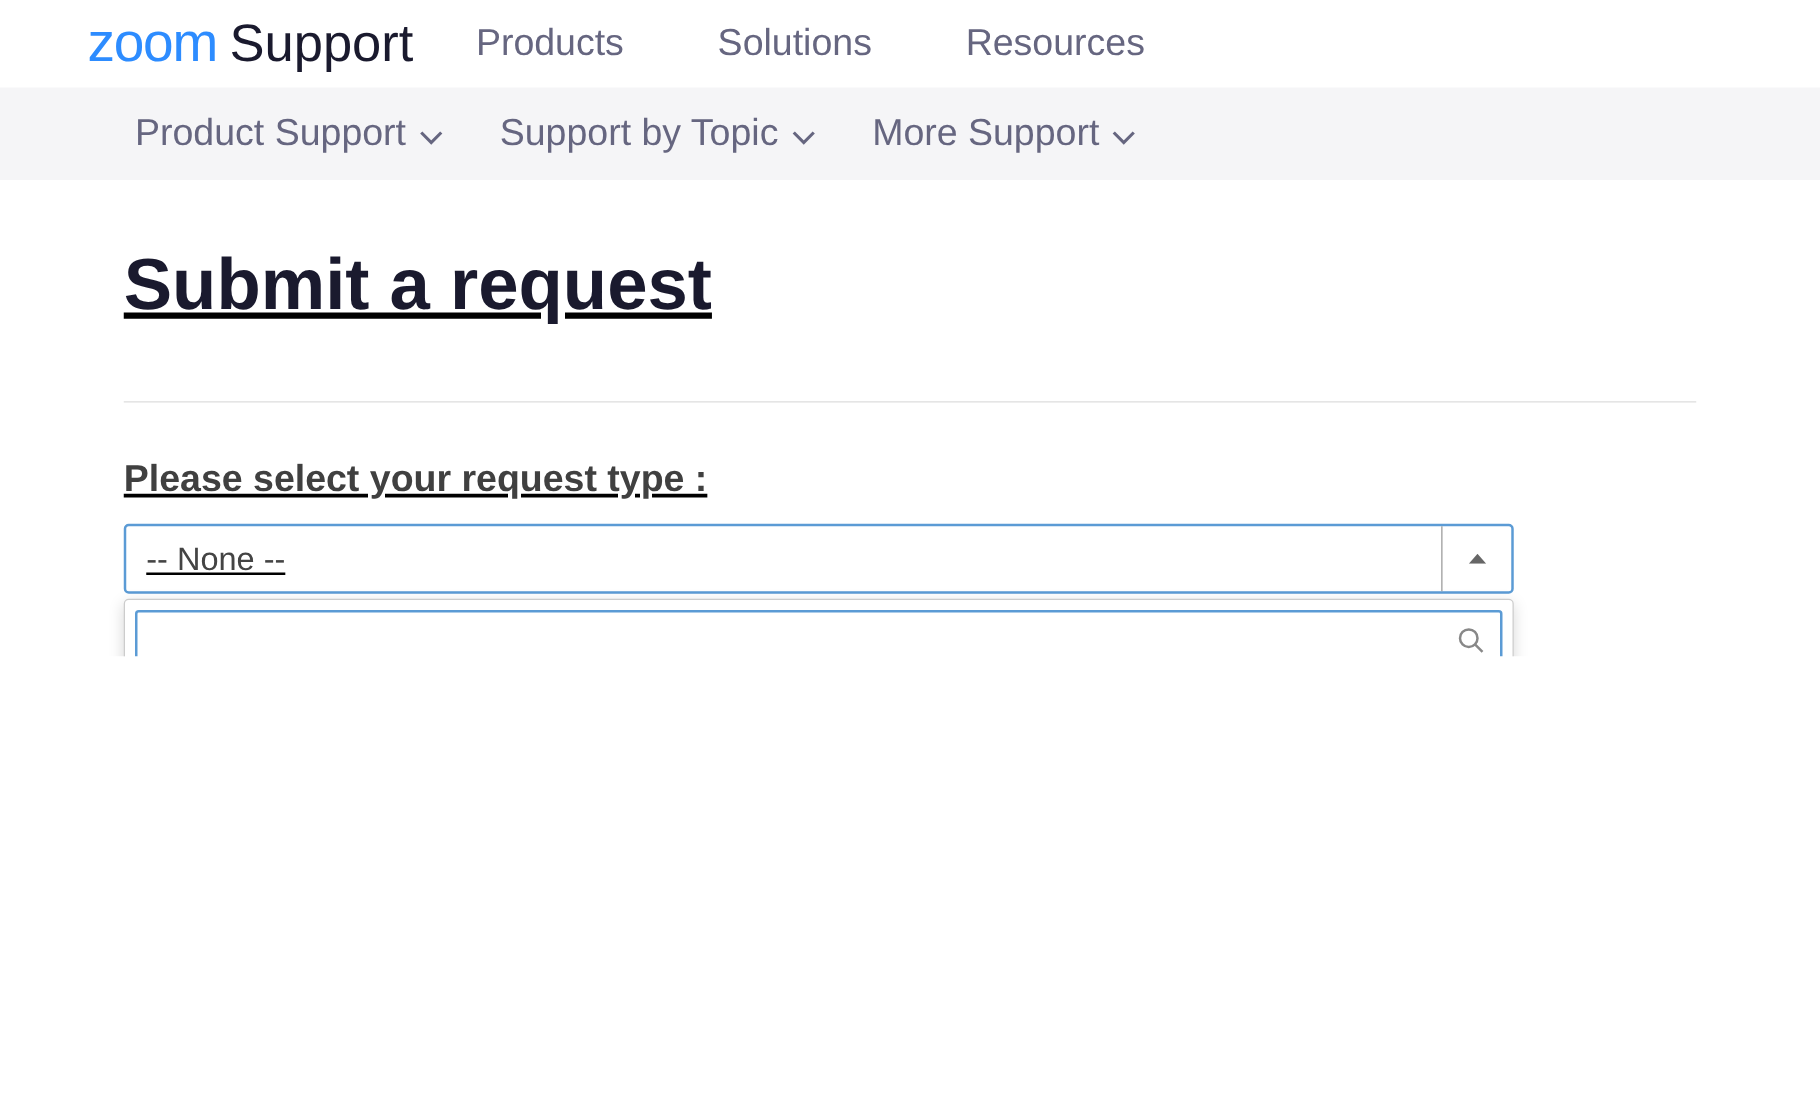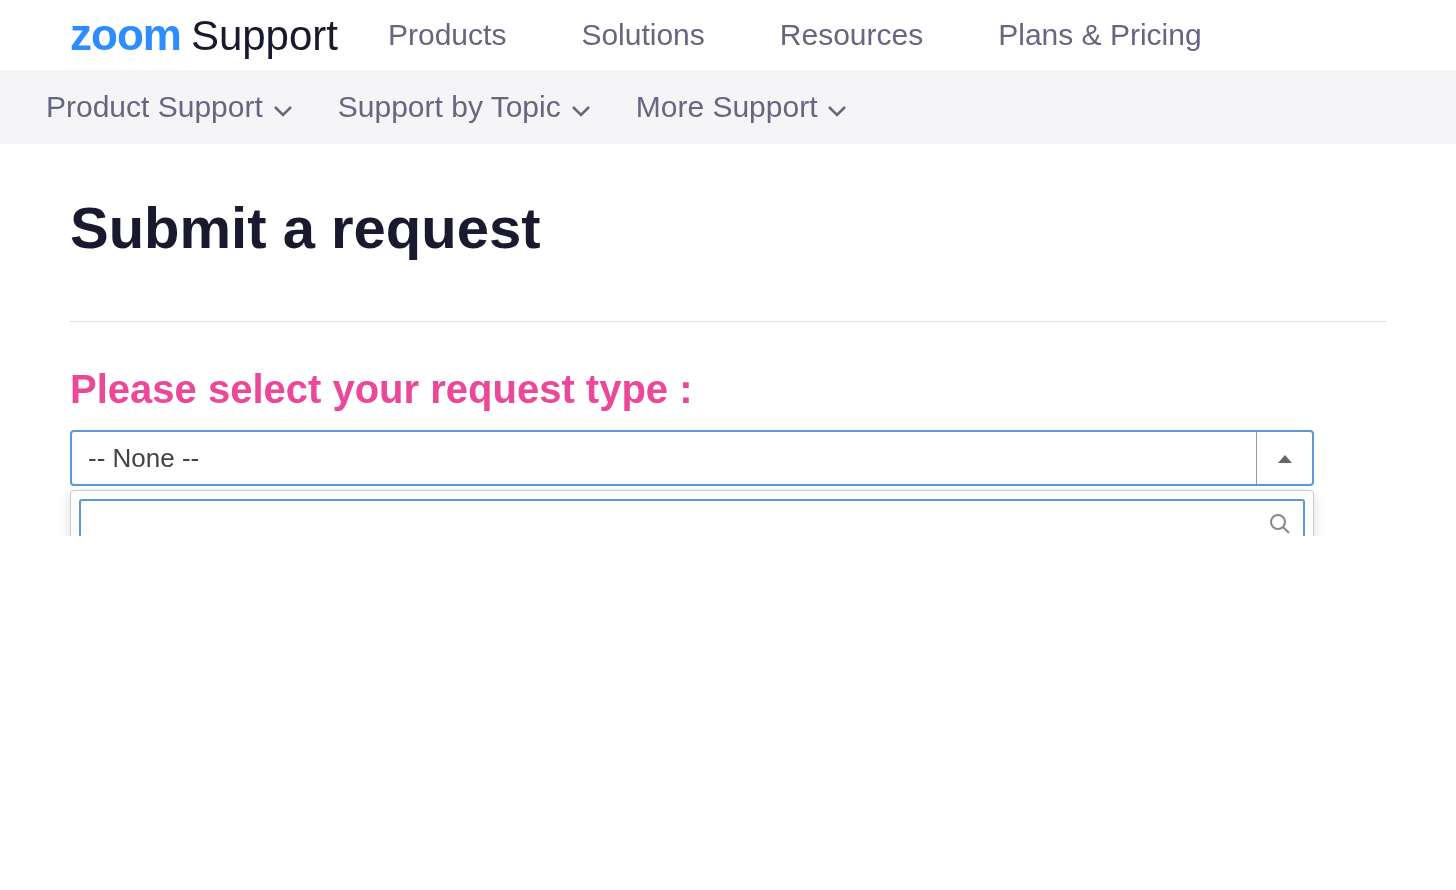--- a/index.html
+++ b/index.html
@@ -19,81 +19,82 @@
       gap: 50px;
     }
     .logo-container {
       display: flex;
       align-items: baseline;
       gap: 10px;
     }
     .logo-zoom {
       color: #2D8CFF;
       font-size: 44px;
-      font-weight: 700;
+      font-weight: 400;
       letter-spacing: -1px;
       text-align: right;
     }
     .logo-support {
       color: #1a1a2e;
       font-size: 42px;
       font-weight: 500;
     }
     .nav-links {
       display: flex;
       gap: 75px;
     }
     .nav-link {
       color: #666680;
       font-size: 30px;
       font-weight: 500;
       cursor: pointer;
     }
     .sub-nav {
       background: #f5f5f7;
-      padding: 20px 46px;
+      padding: 20px 108px;
       display: flex;
       gap: 45px;
     }
     .sub-nav-item {
       display: flex;
       align-items: center;
       gap: 10px;
       color: #666680;
       font-size: 30px;
       font-weight: 500;
       cursor: pointer;
     }
     .chevron-down {
       width: 20px;
       height: 12px;
     }
     .main-content {
-      padding: 50px 70px;
+      padding: 50px 99px;
+      text-decoration: underline;
     }
     .page-title {
       color: #1a1a2e;
       font-size: 58px;
       font-weight: 700;
       margin-bottom: 60px;
     }
     .divider {
       border: none;
       border-top: 1px solid #ddd;
       margin-bottom: 45px;
     }
     .form-label {
-      color: #ec4899;
-      font-size: 40px;
+      color: #404040;
+      font-size: 30px;
       font-weight: 700;
       margin-bottom: 18px;
     }
     .select-container {
       position: relative;
-      width: 1244px;
+      width: 1112px;
     }
     .select-box {
       border: 2px solid #5b9bd5;
       border-radius: 4px;
       display: flex;
       height: 56px;
       background: #fff;
       cursor: pointer;
     }
     .select-value {
@@ -161,21 +162,20 @@
 
 <nav class="top-nav">
   <div class="logo-container">
     <span class="logo-zoom">zoom</span>
     <span class="logo-support">Support</span>
   </div>
   <div class="nav-links">
     <a class="nav-link">Products</a>
     <a class="nav-link">Solutions</a>
     <a class="nav-link">Resources</a>
-    <a class="nav-link">Plans &amp; Pricing</a>
   </div>
 </nav>
 
 <nav class="sub-nav">
   <a class="sub-nav-item">
     <span>Product Support</span>
     <span>
       <svg class="chevron-down" viewBox="0 0 20 12" fill="none" stroke="#666680" stroke-width="2.5">
         <path d="M2 2 L10 10 L18 2"></path>
       </svg>

